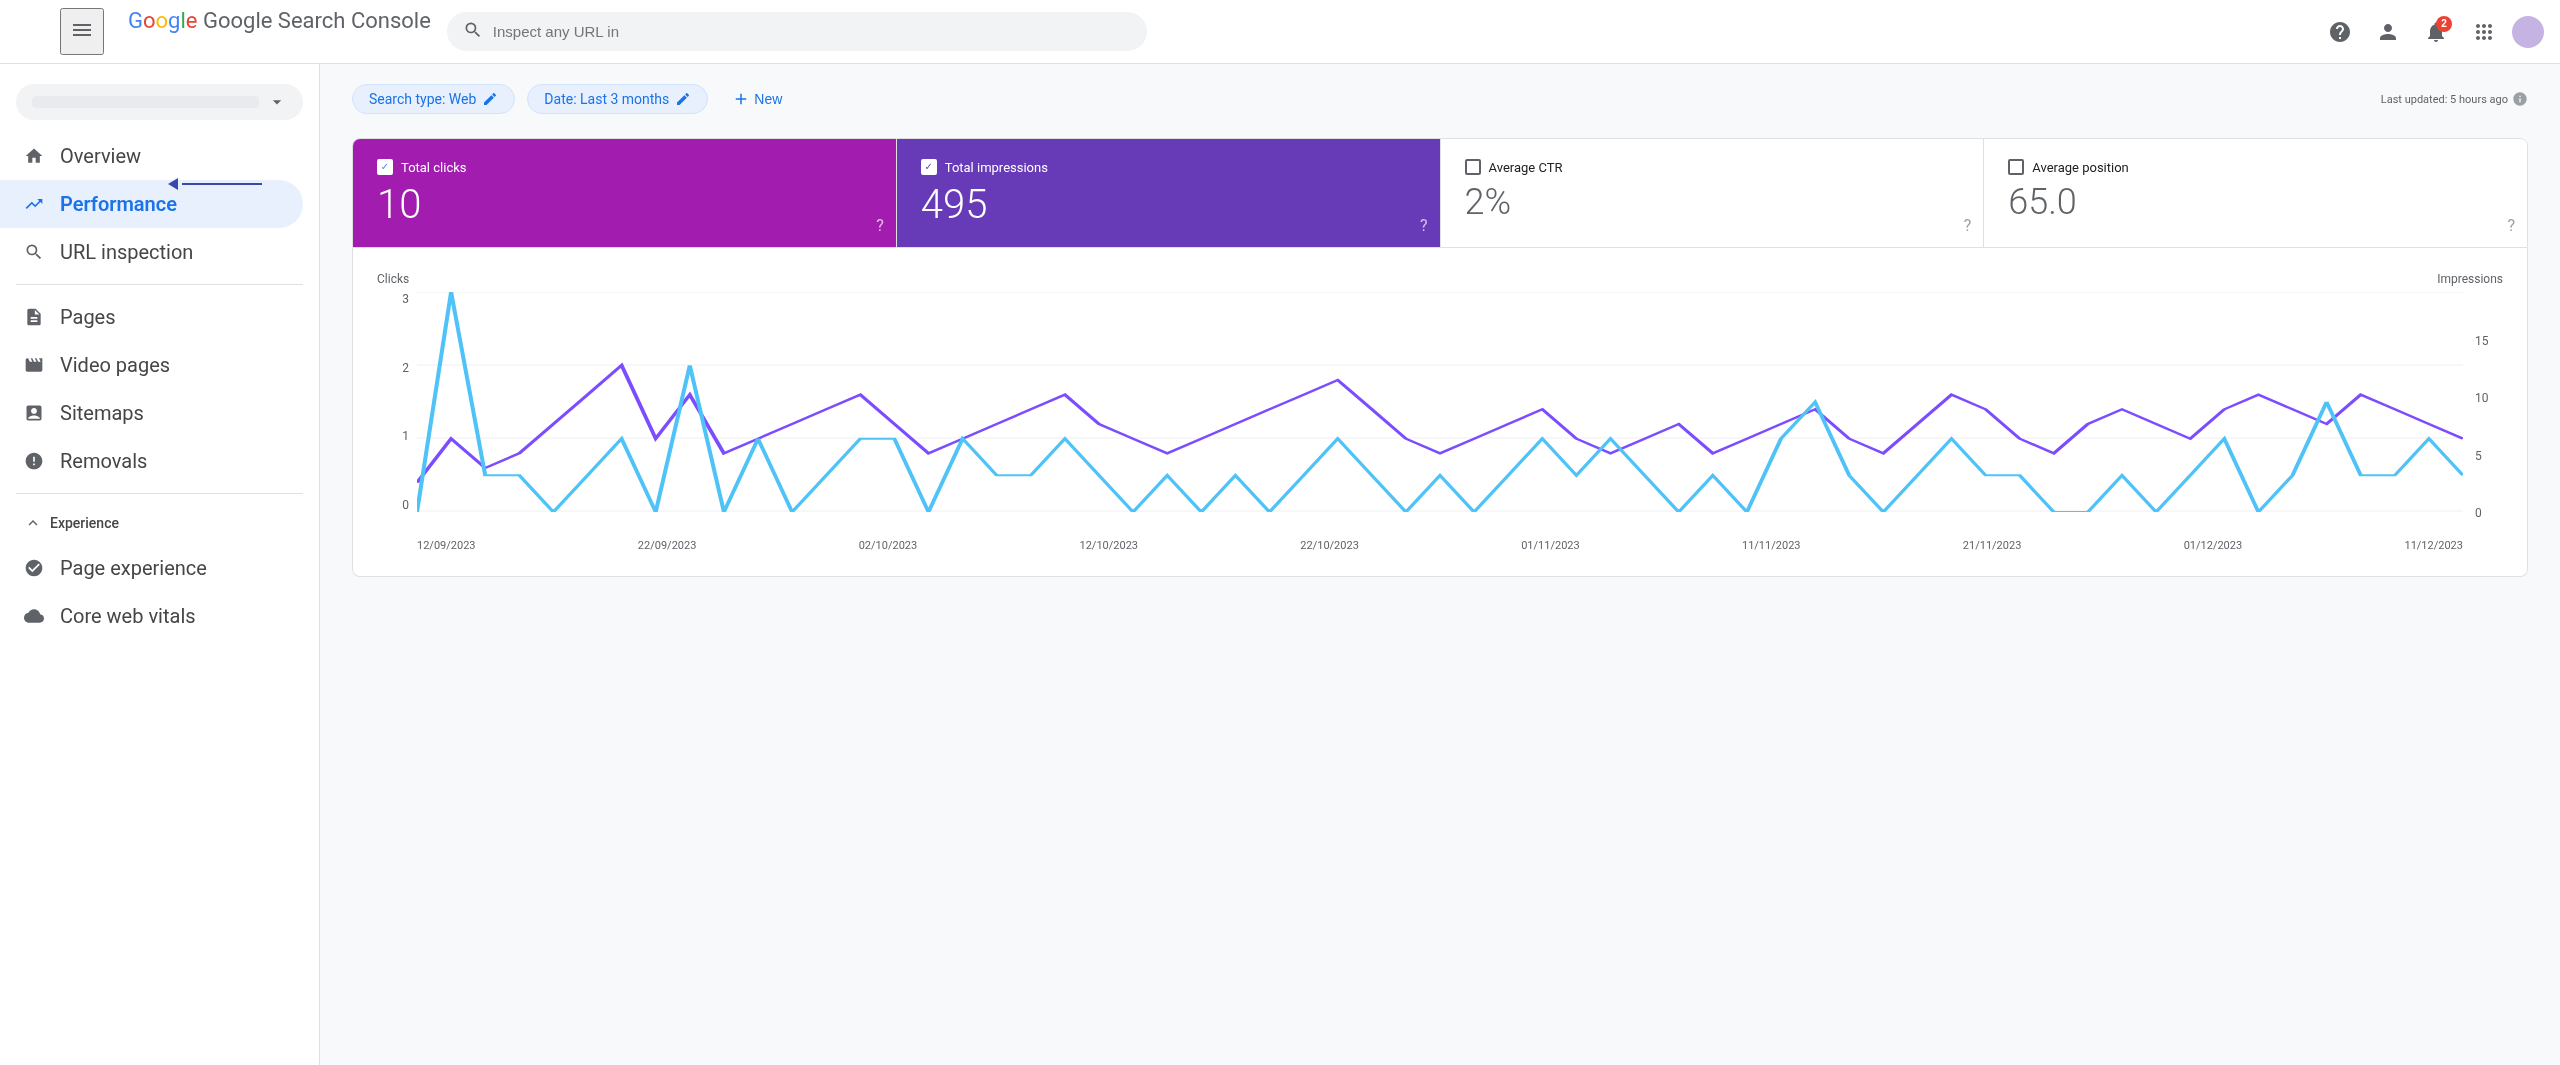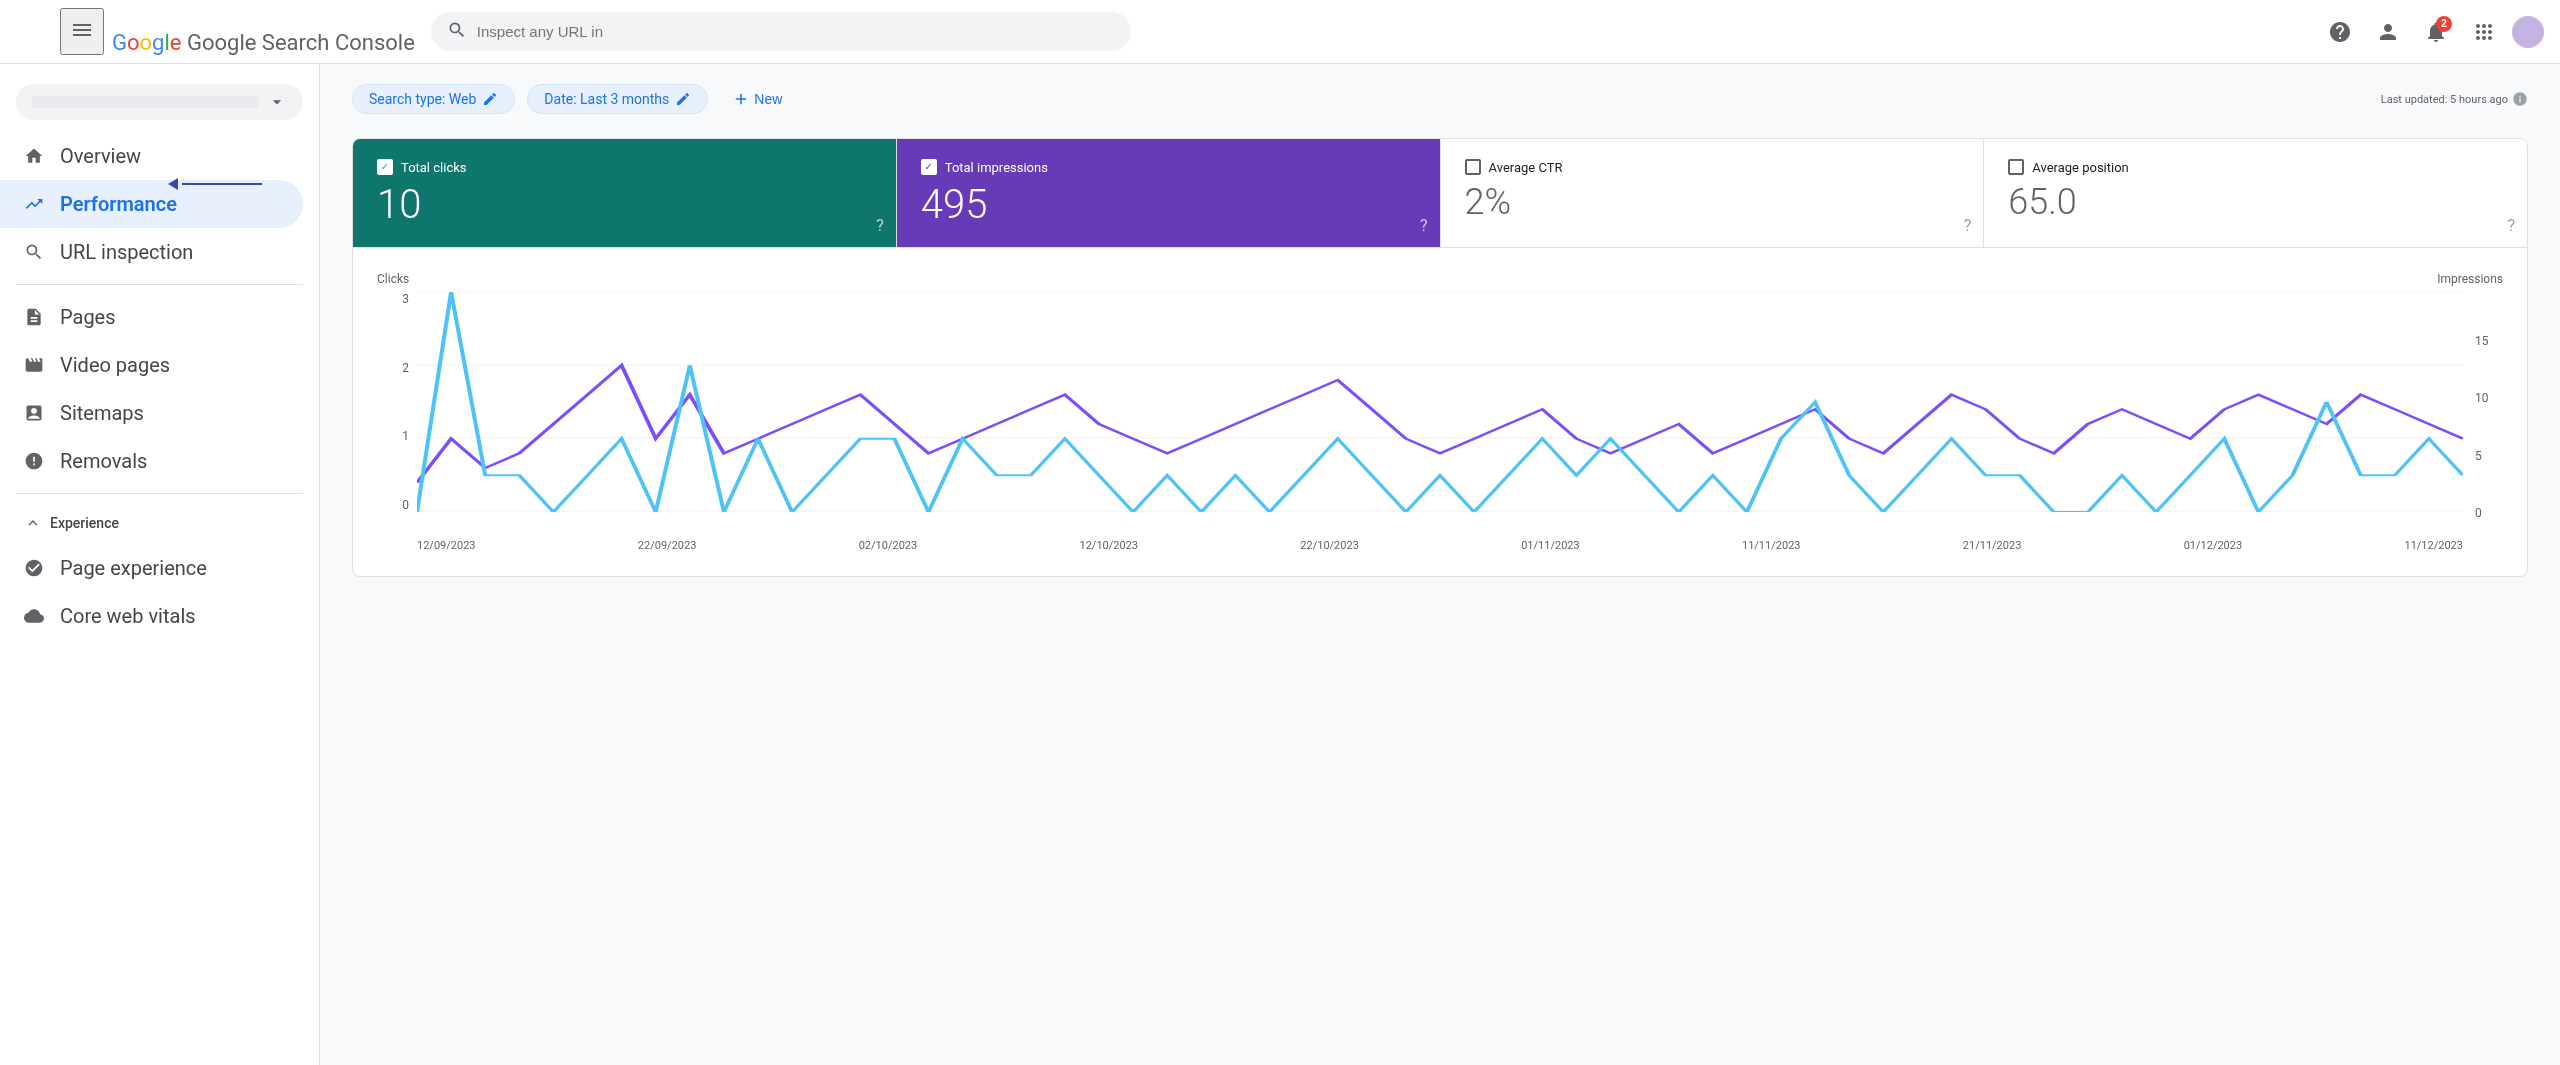--- a/index.html
+++ b/index.html
@@ -4,21 +4,21 @@
   <style>
     * { margin: 0; padding: 0; box-sizing: border-box; }
     body { font-family: 'Google Sans', Roboto, Arial, sans-serif; background: #f8f9fa; color: #202124; font-size: 14px; overflow-x: hidden; }
 
     
     .topbar {
       display: flex; align-items: center; height: 64px;
       background: #fff; border-bottom: 1px solid #e0e0e0;
       padding: 0 16px; gap: 16px; position: fixed; top: 0; left: 0; right: 0; z-index: 100;
     }
-    .topbar-logo { display: flex; align-items: flex-end; gap: 8px; min-width: 320px; padding-left: 44px; }
+    .topbar-logo { display: flex; align-items: flex-start; gap: 24px; min-width: 320px; padding-left: 44px; }
     .hamburger { cursor: pointer; padding: 8px; color: #5f6368; }
     .logo-text { font-size: 22px; font-weight: 400; }
     .logo-text .g-blue { color: #4285f4; }
     .logo-text .g-red { color: #ea4335; }
     .logo-text .g-yellow { color: #fbbc05; }
     .logo-text .g-green { color: #34a853; }
     .logo-text .gsc { color: #5f6368; }
 
     .search-bar {
       flex: 1; max-width: 700px; display: flex; align-items: center;
@@ -112,21 +112,21 @@
 
     
     .metrics-row { display: flex; margin-bottom: 0; border-radius: 8px 8px 0 0; overflow: hidden; border: 1px solid #e0e0e0; }
 
     .metric-card {
       flex: 1; padding: 20px 24px; background: #fff; cursor: pointer;
       border-right: 1px solid #e0e0e0; min-width: 180px;
       position: relative;
     }
     .metric-card:last-child { border-right: none; }
-    .metric-card.blue { background: #0f766e; color: white; }
+    .metric-card.blue { background: #a21caf; color: white; }
     .metric-card.purple { background: #673ab7; color: white; }
 
     .metric-header { display: flex; align-items: center; gap: 8px; margin-bottom: 8px; font-size: 13px; }
     .metric-checkbox {
       width: 16px; height: 16px; border: 2px solid currentColor; border-radius: 2px;
       display: flex; align-items: center; justify-content: center; flex-shrink: 0;
     }
     .metric-checkbox.checked { background: currentColor; }
     .metric-checkbox.checked::after { content: '✓'; color: white; font-size: 10px; line-height: 1; }
     .metric-card.blue .metric-checkbox.checked::after { color: #4285f4; }

